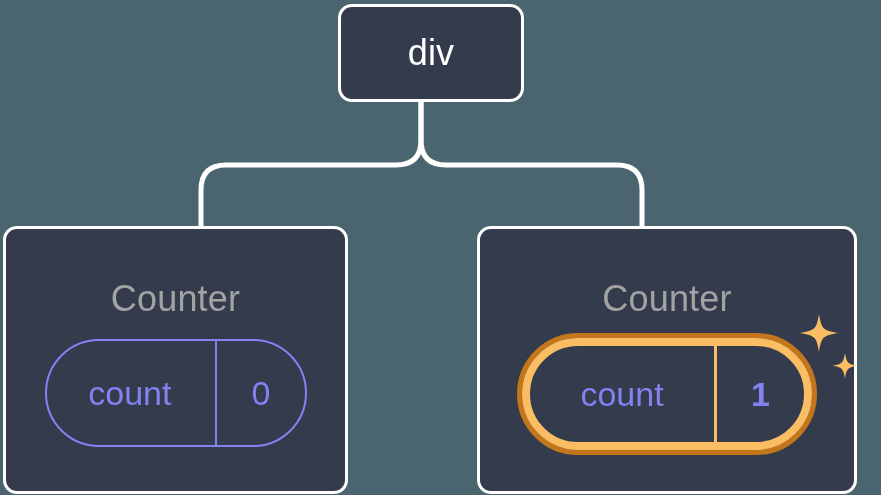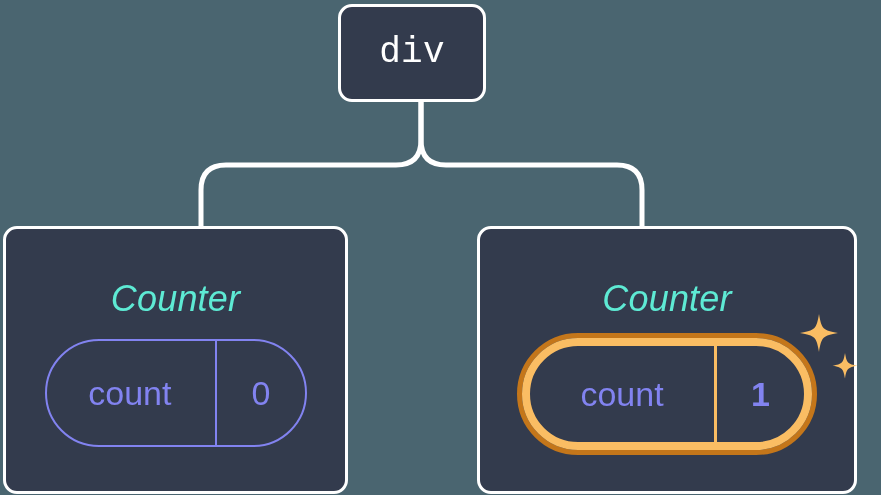--- a/index.html
+++ b/index.html
@@ -26,26 +26,25 @@
   .node {
     position: absolute;
     box-sizing: border-box;
     background: #333b4d;
     border: 3px solid #ffffff;
     border-radius: 14px;
   }
   #node-div {
     left: 338px;
     top: 4px;
-    width: 148px;
+    width: 186px;
     height: 98px;
     display: flex;
     align-items: center;
     justify-content: center;
-    font-family: Liberation Mono, monospace;
   }
   #node-div .node-title {
     color: #ffffff;
     font-size: 36px;
     font-weight: 400;
     letter-spacing: 0.2px;
     line-height: 1;
   }
   .counter-node {
     display: flex;
@@ -58,27 +57,26 @@
     width: 345px;
     height: 268px;
   }
   #node-counter-right {
     left: 477px;
     top: 226px;
     width: 380px;
     height: 268px;
   }
   .counter-node .node-title {
-    color: #5eead4;
+    color: #a3a3a3;
     font-size: 36px;
     font-weight: 400;
     line-height: 1;
     margin-top: 52px;
     letter-spacing: 0.2px;
-    font-style: italic;
   }
 
   
   .pill {
     position: relative;
     box-sizing: border-box;
     display: flex;
     align-items: stretch;
     border: 2px solid #8283f0;
     border-radius: 999px;

